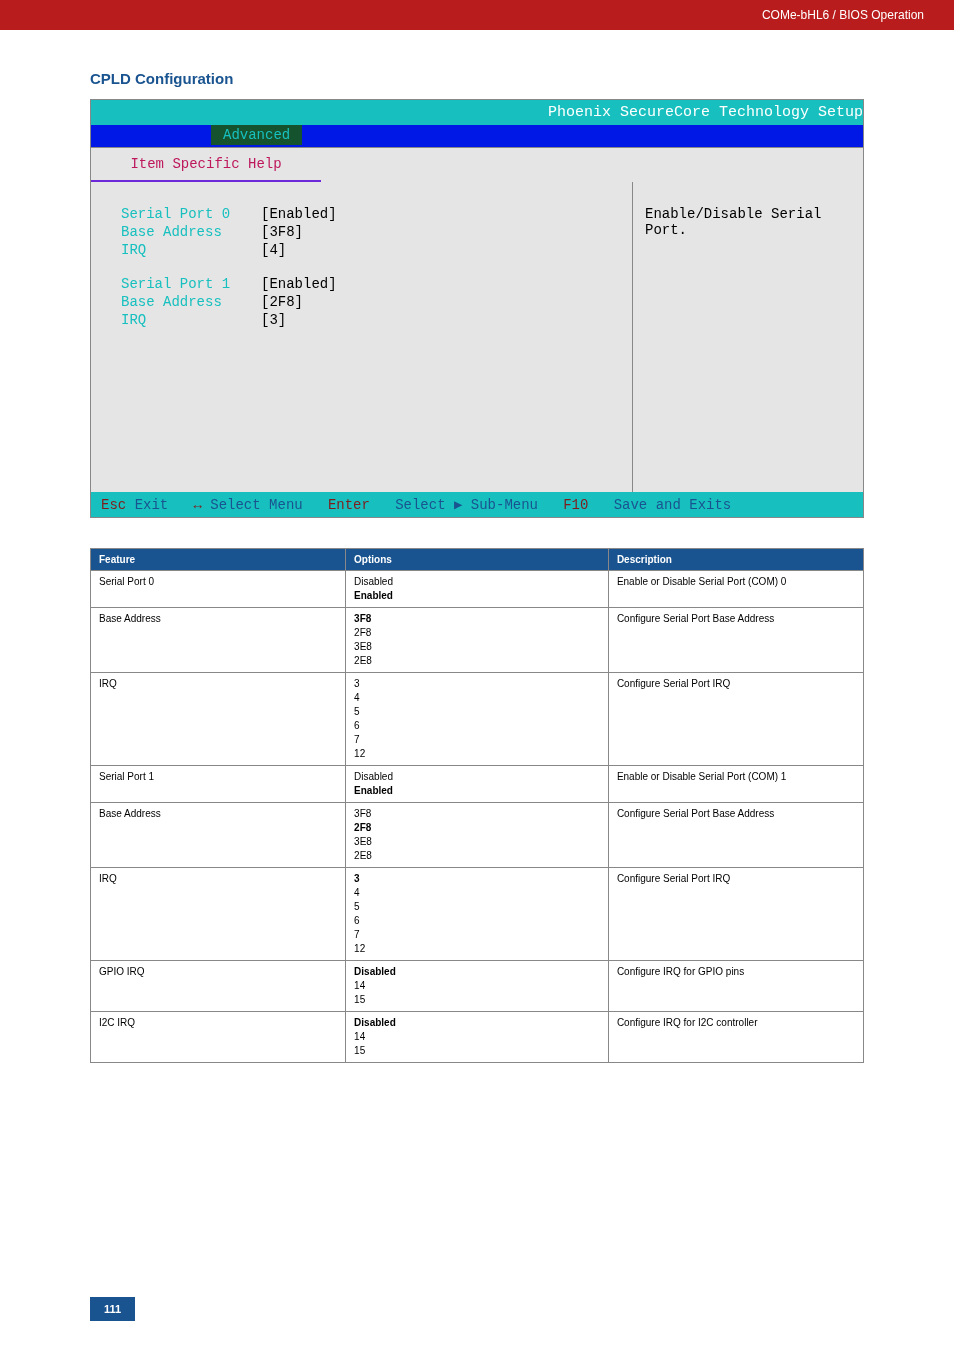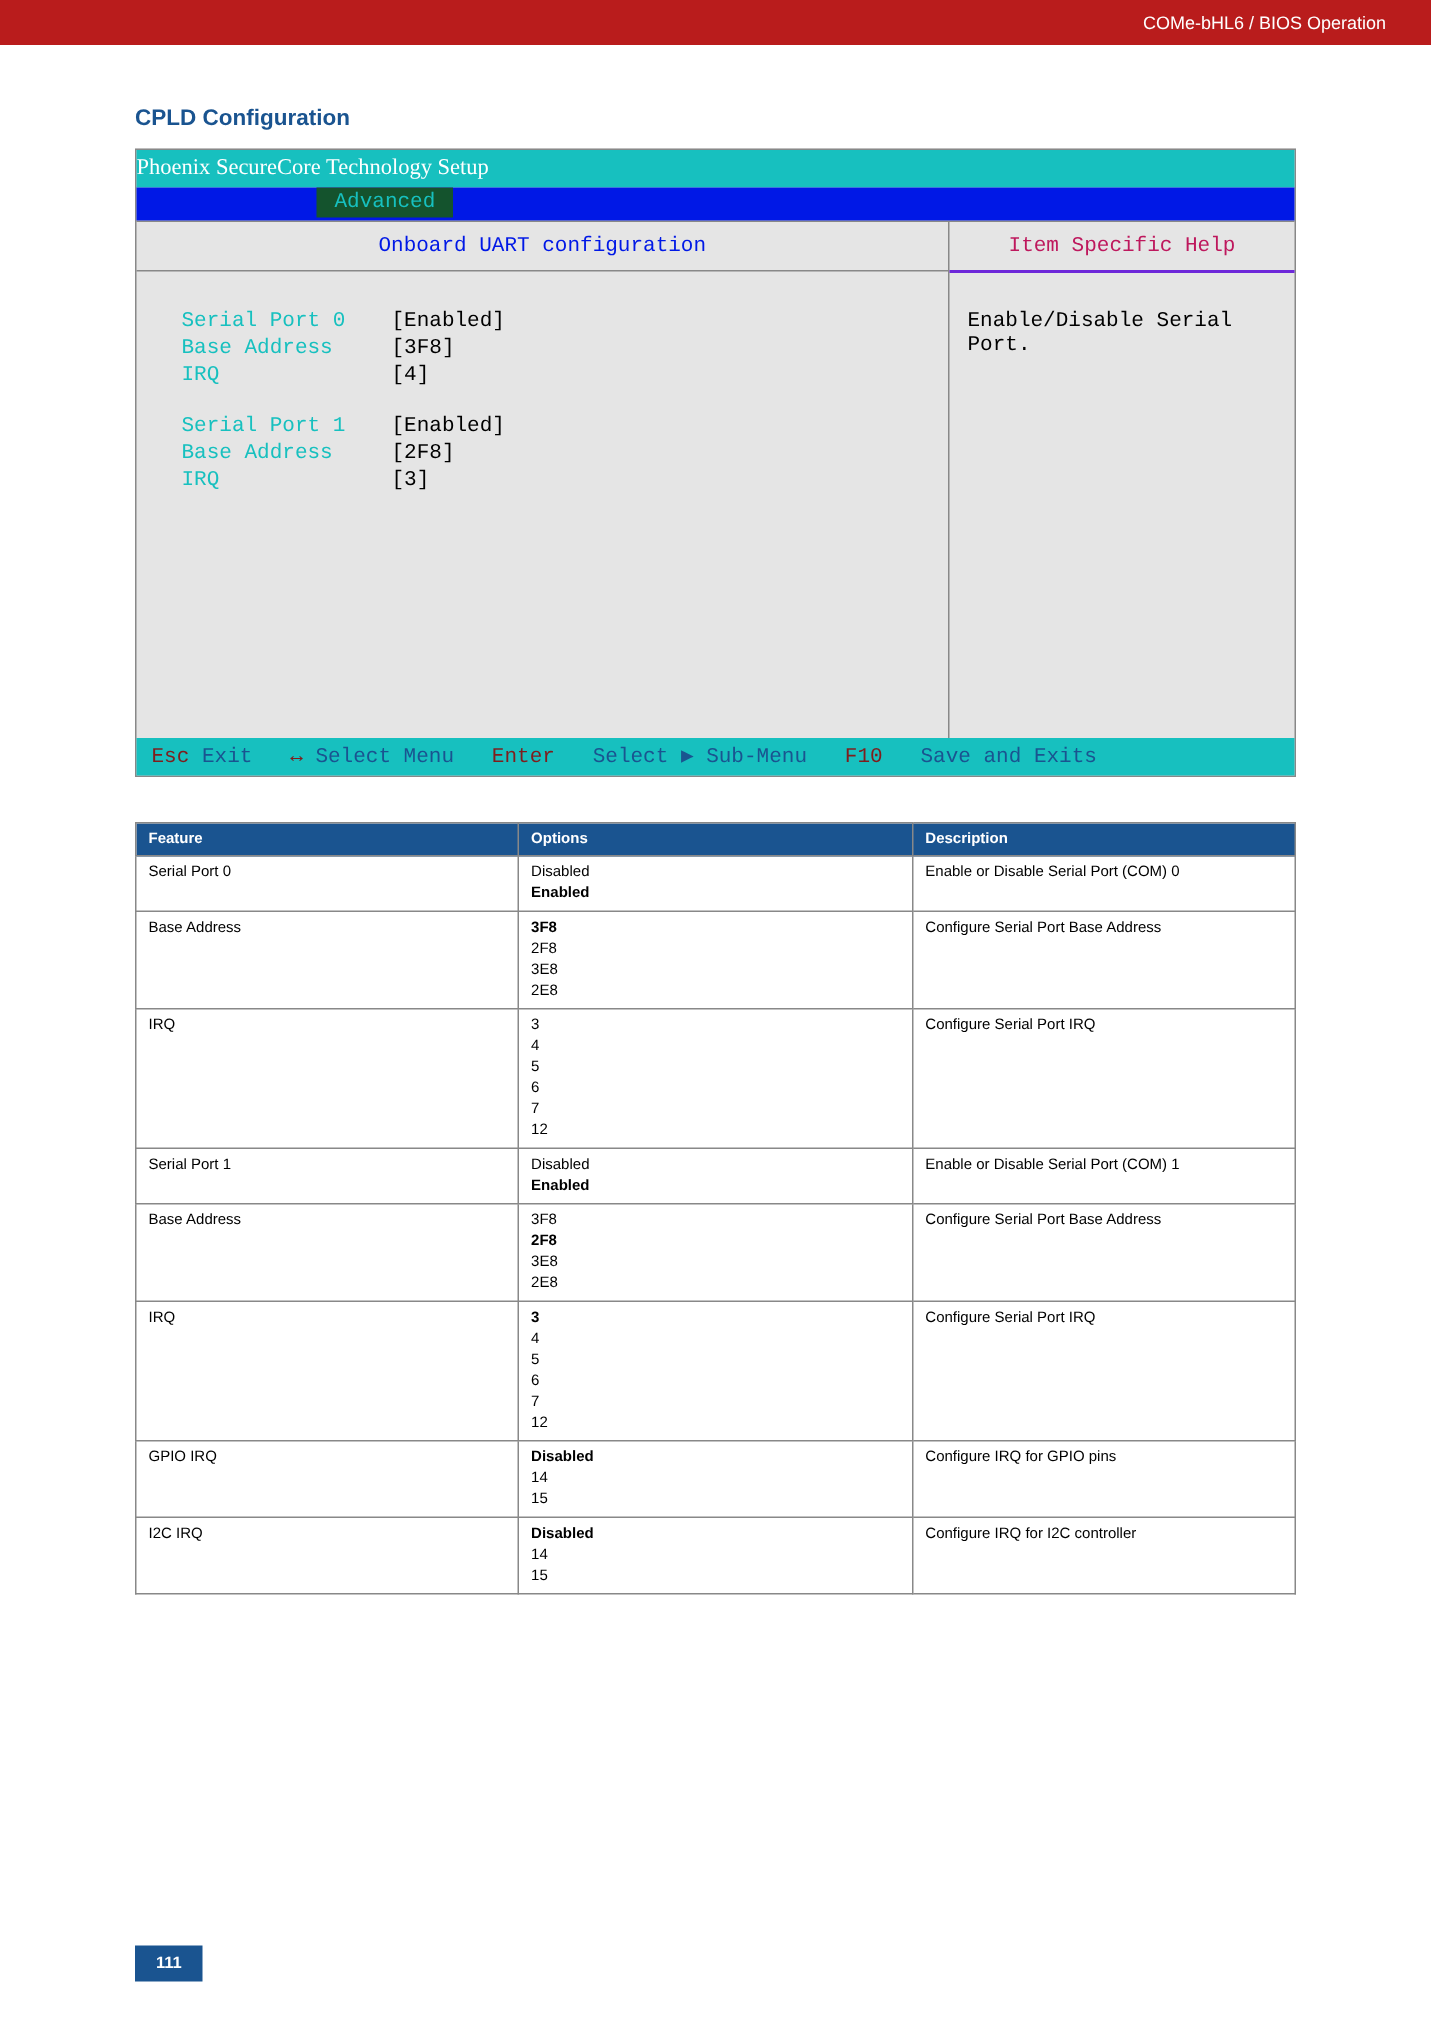--- a/index.html
+++ b/index.html
@@ -39,24 +39,23 @@
     .bios-screenshot {
       border: 1px solid #888;
       background: #e5e5e5;
       font-family: 'Courier New', monospace;
       font-size: 14px;
       margin-bottom: 30px;
     }
     .bios-title-bar {
       background: #17c0bf;
       color: #fff;
-      text-align: left;
+      text-align: right;
       padding: 4px 0;
       font-size: 15px;
-      font-family: Liberation Serif, serif;
     }
     .bios-tab-row {
       background: #0018e6;
       height: 22px;
       position: relative;
     }
     .bios-tab {
       position: absolute;
       left: 120px;
       top: 0;
@@ -181,23 +180,20 @@
 
 <div class="content">
   <div class="section-title">CPLD Configuration</div>
 
   <div class="bios-screenshot">
     <div class="bios-title-bar">Phoenix SecureCore Technology Setup</div>
     <div class="bios-tab-row">
       <span class="bios-tab">Advanced</span>
     </div>
     <div class="bios-main">
-      <div class="bios-left">
-        <div class="bios-subtitle">Onboard UART configuration</div>
-      </div>
       <div class="bios-right">
         <div class="bios-right-title">Item Specific Help</div>
       </div>
     </div>
     <div class="bios-body">
       <div class="bios-left-body" id="bios-groups">
           <div class="bios-group">
             <div class="bios-row">
               <span class="bios-label">Serial Port 0</span>
               <span class="bios-value">[Enabled]</span>

